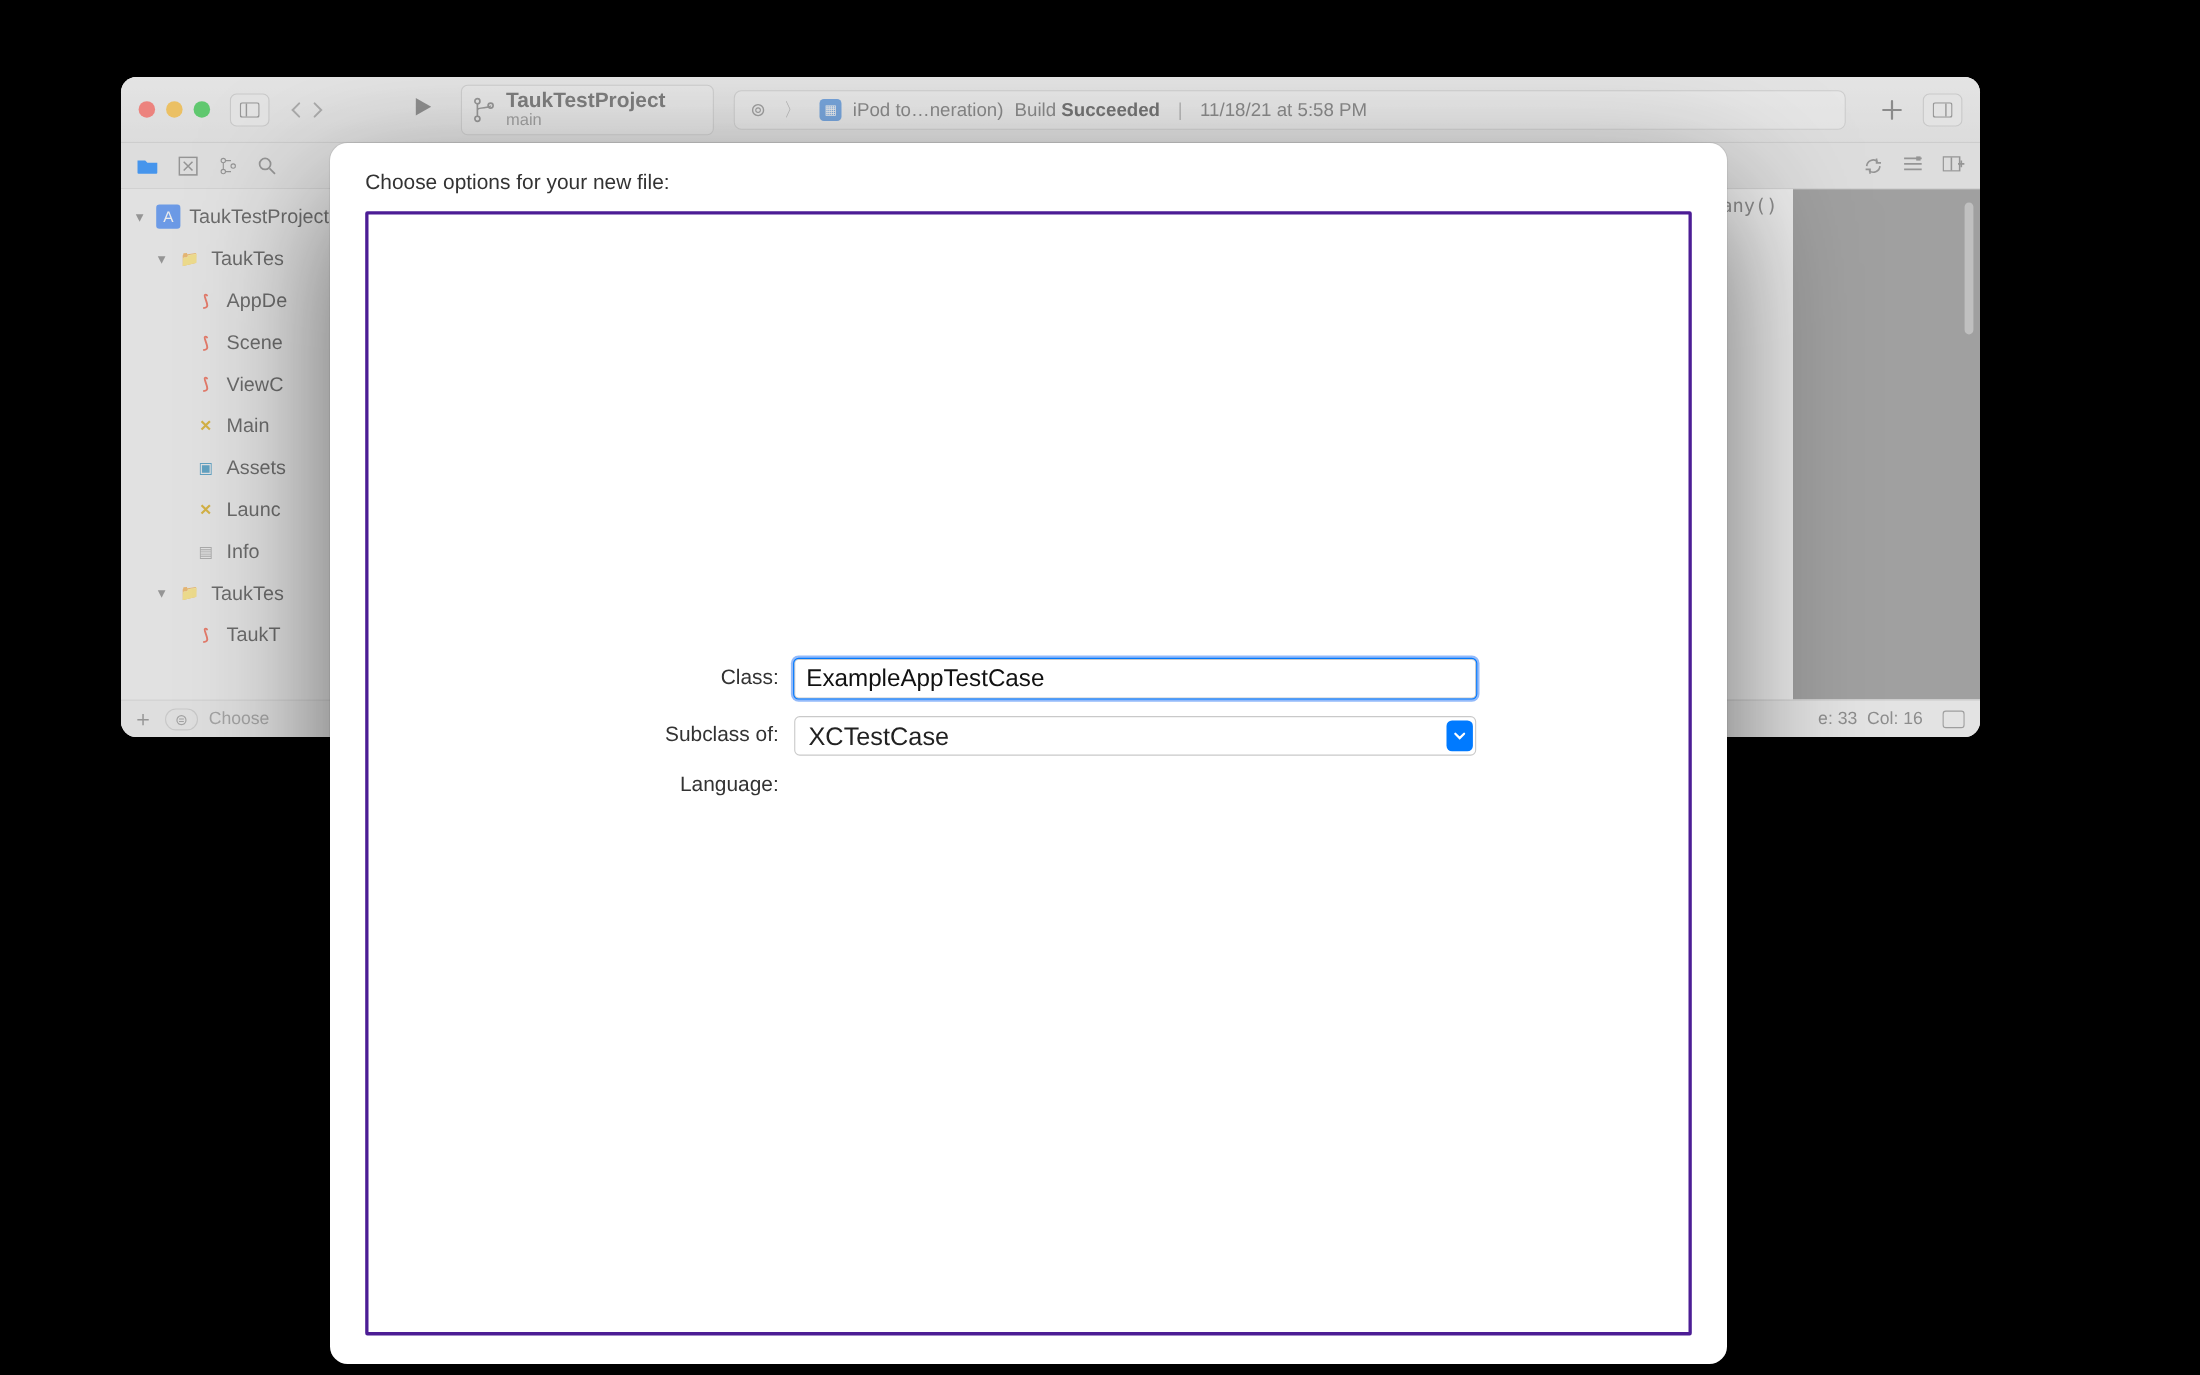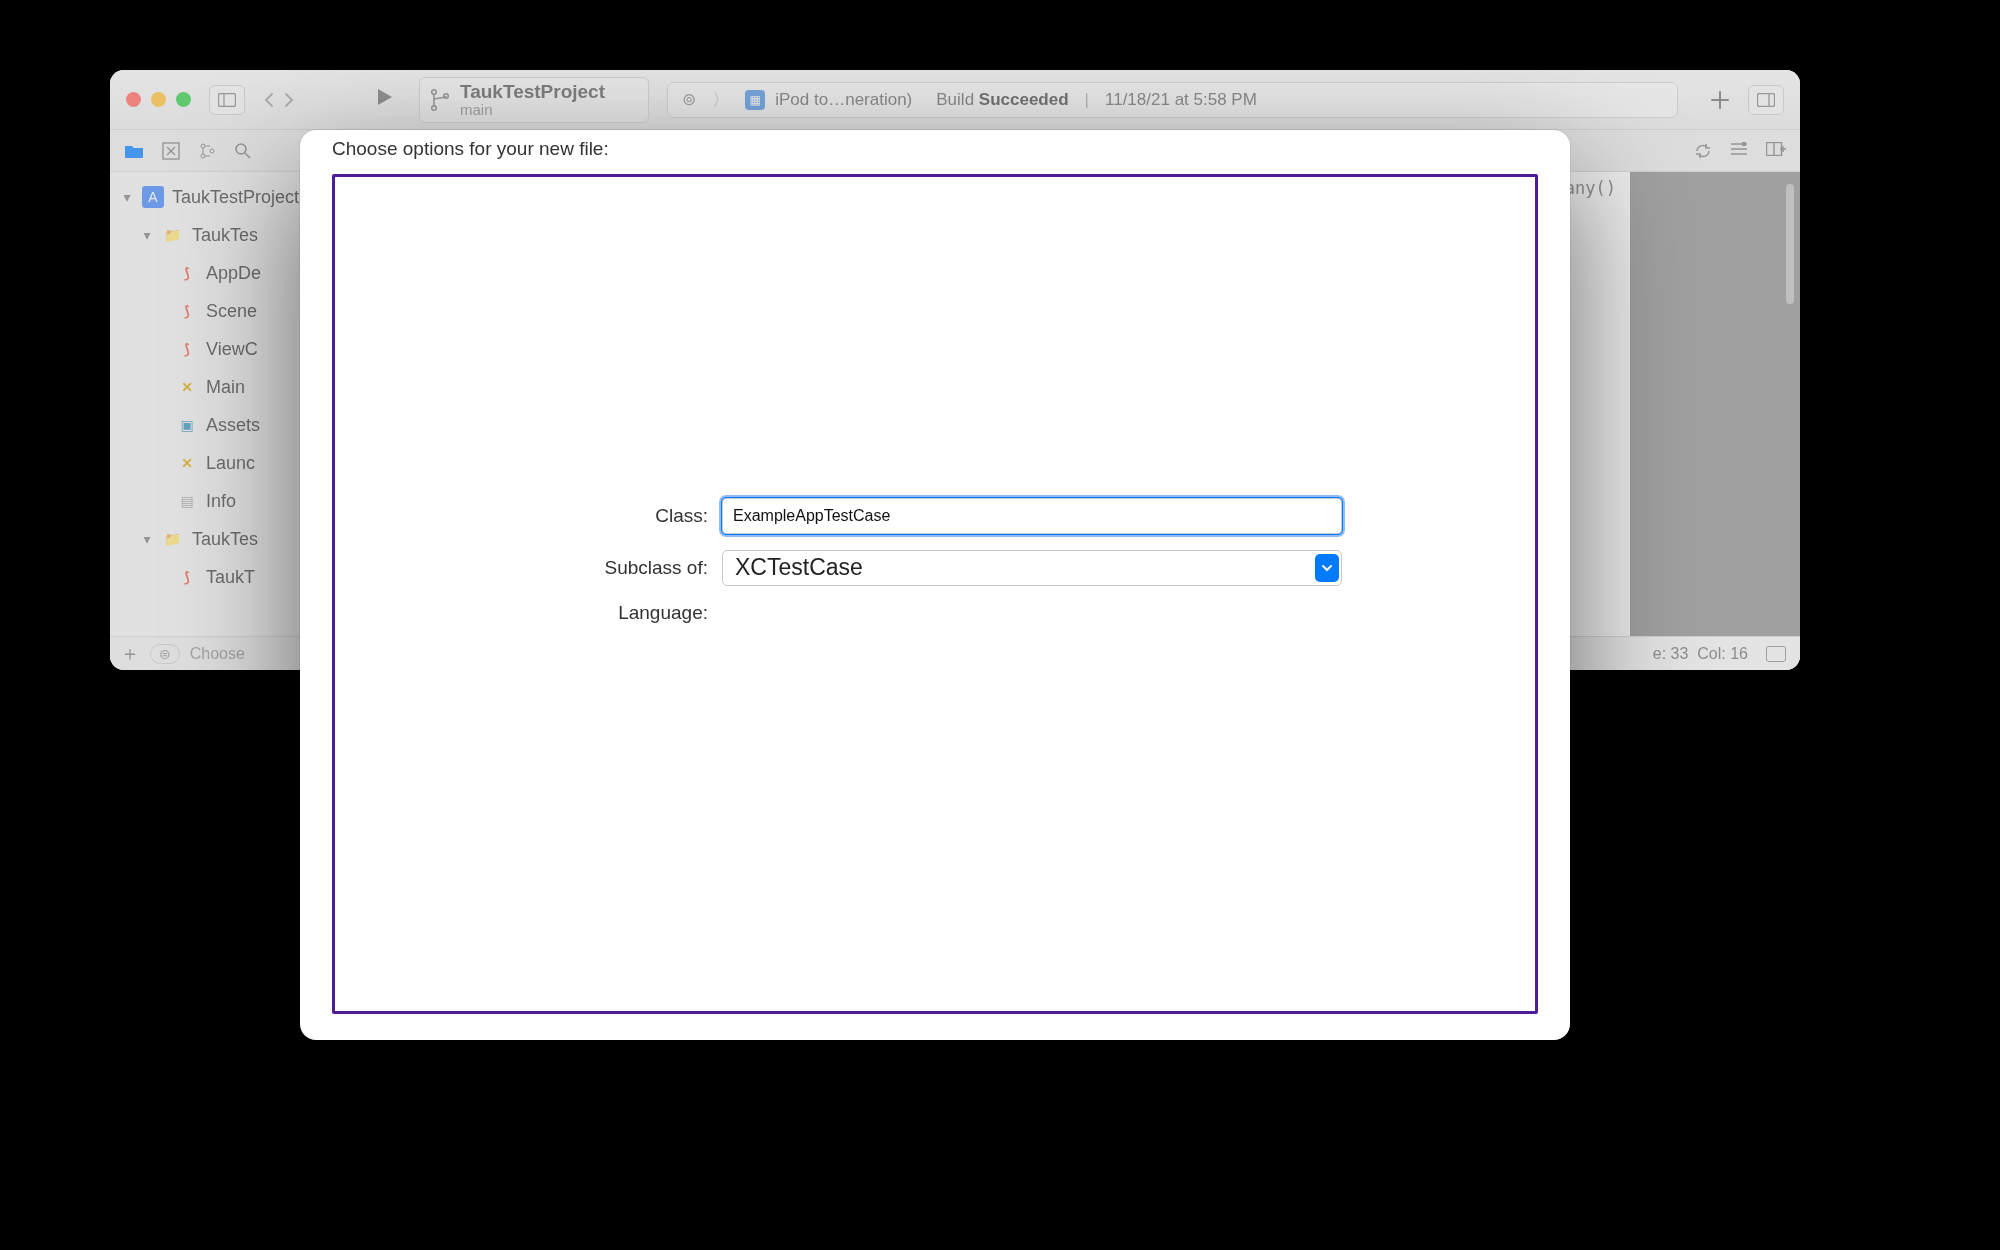--- a/index.html
+++ b/index.html
@@ -145,26 +145,26 @@
     border-top:1px solid #d4d4d4;background:#f1f1f1;font-size:16px;
   }
   .editor-status .box{width:20px;height:16px;border:1.6px solid #888;border-radius:3px;}
   
   .insp-icons{color:#7a7a7a;display:flex;gap:18px;}
 
   
   .sheet{
     position:absolute;
     left:300px;top:130px;
-    width:1270px;height:910px;
+    width:1270px;height:1110px;
     background:#fff;
     border-radius:16px;
     box-shadow:0 50px 120px rgba(0,0,0,.55),0 0 0 1px rgba(0,0,0,.06);
     display:flex;flex-direction:column;
-    padding:8px 32px 26px;
+    padding:26px 32px 26px;
   }
   .sheet-title{font-size:19px;color:#333;margin-bottom:14px;}
   .sheet-canvas{
     flex:1;
     border:3px solid #4c1d95;border-radius:2px;
     background:#fff;
     position:relative;
   }
   .form{
     position:absolute;
@@ -176,21 +176,21 @@
     align-items:center;
   }
   .form label{
     text-align:right;font-size:19px;color:#333;
   }
   .text-input{
     height:36px;
     border:1px solid #c9c9c9;border-radius:4px;
     box-shadow:0 0 0 3px rgba(59,130,246,.55);
     outline:1px solid var(--blue-accent);
-    padding:0 10px;font-size:16px;color:#111;
+    padding:0 10px;font-size:22px;color:#111;
     background:#fff;
   }
   .combo, .popup{
     height:36px;
     border:1px solid #c9c9c9;border-radius:5px;
     padding:0 38px 0 12px;font-size:23px;color:#222;
     background:#fff;
     position:relative;display:flex;align-items:center;
   }
   .combo-wrapper,.popup-wrapper{position:relative;}
@@ -255,21 +255,21 @@
       <div>
         <div class="scheme-title">TaukTestProject</div>
         <div class="scheme-sub">main</div>
       </div>
     </div>
     <div class="status-bar">
       <span style="color:#888;">⊚</span>
       <span class="sep">〉</span>
       <span style="display:inline-flex;width:20px;height:20px;background:#4a90e2;border-radius:4px;align-items:center;justify-content:center;color:#fff;font-size:12px;">▦</span>
       <span>iPod to…neration)</span>
-      <span style="margin-left:14px;text-align:right;"><span>Build </span><b>Succeeded</b></span>
+      <span style="text-align:right;"><span>Build </span><b>Succeeded</b></span>
       <span class="sep">|</span>
       <span>11/18/21 at 5:58 PM</span>
     </div>
     <div class="tb-right">
       <svg class="plus-icon" width="20" height="20" viewBox="0 0 20 20">
           <path d="M10 2v16M2 10h16" stroke="currentColor" stroke-width="2" stroke-linecap="round"></path>
         </svg>
       <div class="tb-seg">
         <svg width="18" height="14" viewBox="0 0 18 14">
             <rect x="0.5" y="0.5" width="17" height="13" rx="2" fill="none" stroke="currentColor" stroke-width="1.3"></rect>

